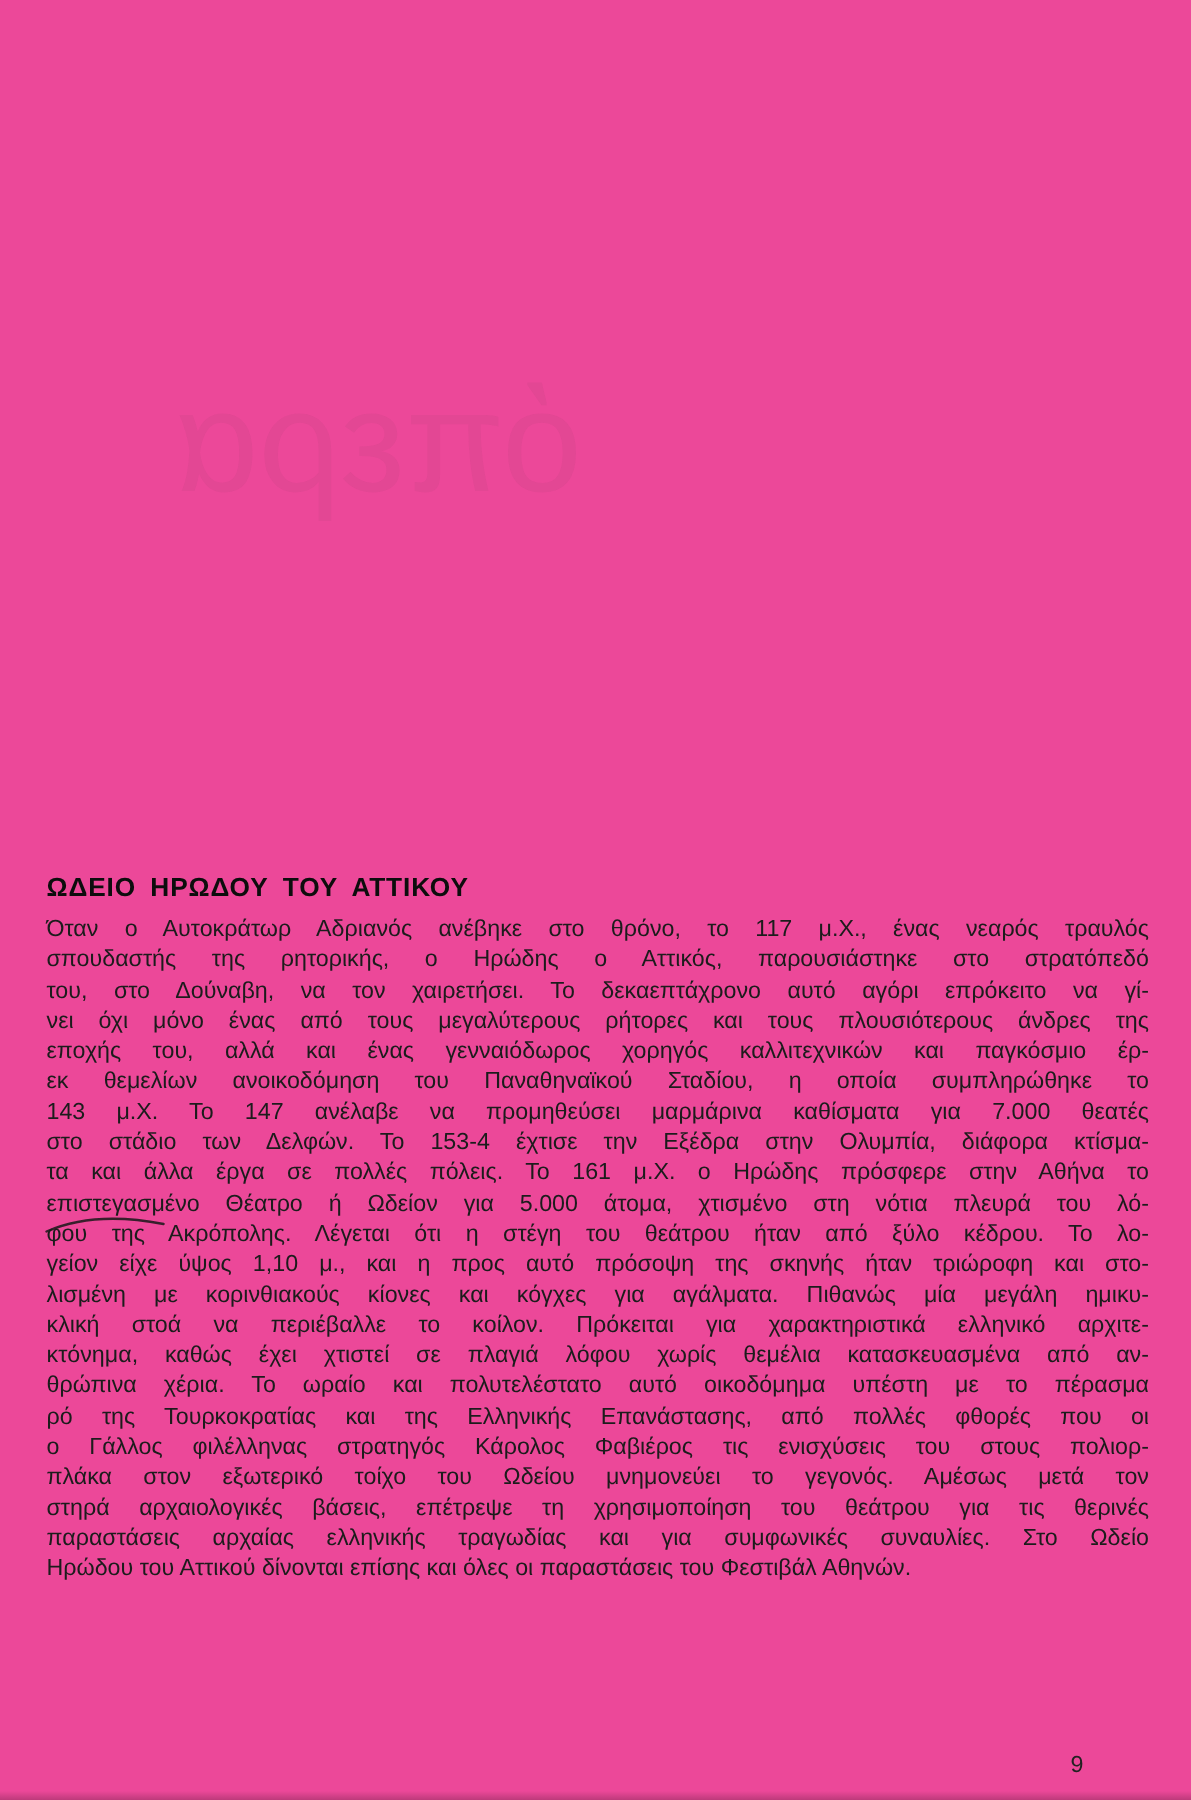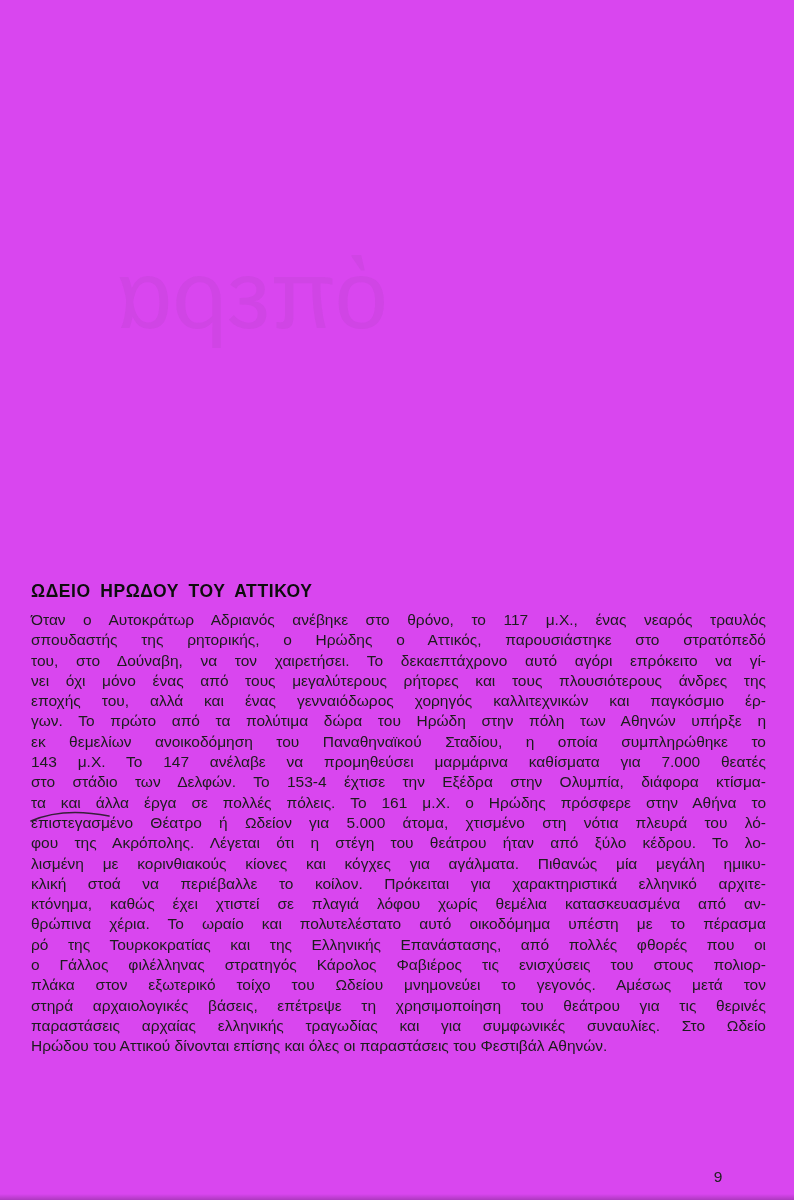--- a/index.html
+++ b/index.html
@@ -6,21 +6,21 @@
     margin: 0;
     padding: 0;
     background: #e9e9e7;
     font-family: "Liberation Sans", sans-serif;
   }
   .sheet {
     position: relative;
     width: 794px;
     height: 1200px;
     margin: 0 auto;
-    background: #d946ef;
+    background: #ec4899;
     overflow: hidden;
     color: #1b1b1b;
   }
   
   .bleed {
     position: absolute;
     left: 118px;
     top: 240px;
     width: 270px;
     font-size: 96px;
@@ -100,27 +100,27 @@
   <div class="body-text">
 
     <svg class="artifact" viewBox="0 0 82 14" xmlns="http://www.w3.org/2000/svg">
       <path d="M2,12 Q34,-2 80,7" fill="none" stroke="rgba(25,25,25,0.85)" stroke-width="1.6" stroke-linecap="round"></path>
     </svg>
   <div class="line">Όταν ο Αυτοκράτωρ Αδριανός ανέβηκε στο θρόνο, το 117 μ.Χ., ένας νεαρός τραυλός</div>
       <div class="line">σπουδαστής της ρητορικής, ο Ηρώδης ο Αττικός, παρουσιάστηκε στο στρατόπεδό</div>
       <div class="line">του, στο Δούναβη, να τον χαιρετήσει. Το δεκαεπτάχρονο αυτό αγόρι επρόκειτο να γί-</div>
       <div class="line">νει όχι μόνο ένας από τους μεγαλύτερους ρήτορες και τους πλουσιότερους άνδρες της</div>
       <div class="line">εποχής του, αλλά και ένας γενναιόδωρος χορηγός καλλιτεχνικών και παγκόσμιο έρ-</div>
-      <div class="line">γων. Το πρώτο από τα πολύτιμα δώρα του Ηρώδη στην πόλη των Αθηνών υπήρξε η</div>
       <div class="line">εκ θεμελίων ανοικοδόμηση του Παναθηναϊκού Σταδίου, η οποία συμπληρώθηκε το</div>
       <div class="line">143 μ.Χ. Το 147 ανέλαβε να προμηθεύσει μαρμάρινα καθίσματα για 7.000 θεατές</div>
       <div class="line">στο στάδιο των Δελφών. Το 153-4 έχτισε την Εξέδρα στην Ολυμπία, διάφορα κτίσμα-</div>
       <div class="line">τα και άλλα έργα σε πολλές πόλεις. Το 161 μ.Χ. ο Ηρώδης πρόσφερε στην Αθήνα το</div>
       <div class="line">επιστεγασμένο Θέατρο ή Ωδείον για 5.000 άτομα, χτισμένο στη νότια πλευρά του λό-</div>
       <div class="line">φου της Ακρόπολης. Λέγεται ότι η στέγη του θεάτρου ήταν από ξύλο κέδρου. Το λο-</div>
+      <div class="line">γείον είχε ύψος 1,10 μ., και η προς αυτό πρόσοψη της σκηνής ήταν τριώροφη και στο-</div>
       <div class="line">λισμένη με κορινθιακούς κίονες και κόγχες για αγάλματα. Πιθανώς μία μεγάλη ημικυ-</div>
       <div class="line">κλική στοά να περιέβαλλε το κοίλον. Πρόκειται για χαρακτηριστικά ελληνικό αρχιτε-</div>
       <div class="line">κτόνημα, καθώς έχει χτιστεί σε πλαγιά λόφου χωρίς θεμέλια κατασκευασμένα από αν-</div>
       <div class="line">θρώπινα χέρια. Το ωραίο και πολυτελέστατο αυτό οικοδόμημα υπέστη με το πέρασμα</div>
       <div class="line">ρό της Τουρκοκρατίας και της Ελληνικής Επανάστασης, από πολλές φθορές που οι</div>
       <div class="line">ο Γάλλος φιλέλληνας στρατηγός Κάρολος Φαβιέρος τις ενισχύσεις του στους πολιορ-</div>
       <div class="line">πλάκα στον εξωτερικό τοίχο του Ωδείου μνημονεύει το γεγονός. Αμέσως μετά τον</div>
       <div class="line">στηρά αρχαιολογικές βάσεις, επέτρεψε τη χρησιμοποίηση του θεάτρου για τις θερινές</div>
       <div class="line">παραστάσεις αρχαίας ελληνικής τραγωδίας και για συμφωνικές συναυλίες. Στο Ωδείο</div>
       <div class="line last">Ηρώδου του Αττικού δίνονται επίσης και όλες οι παραστάσεις του Φεστιβάλ Αθηνών.</div>

